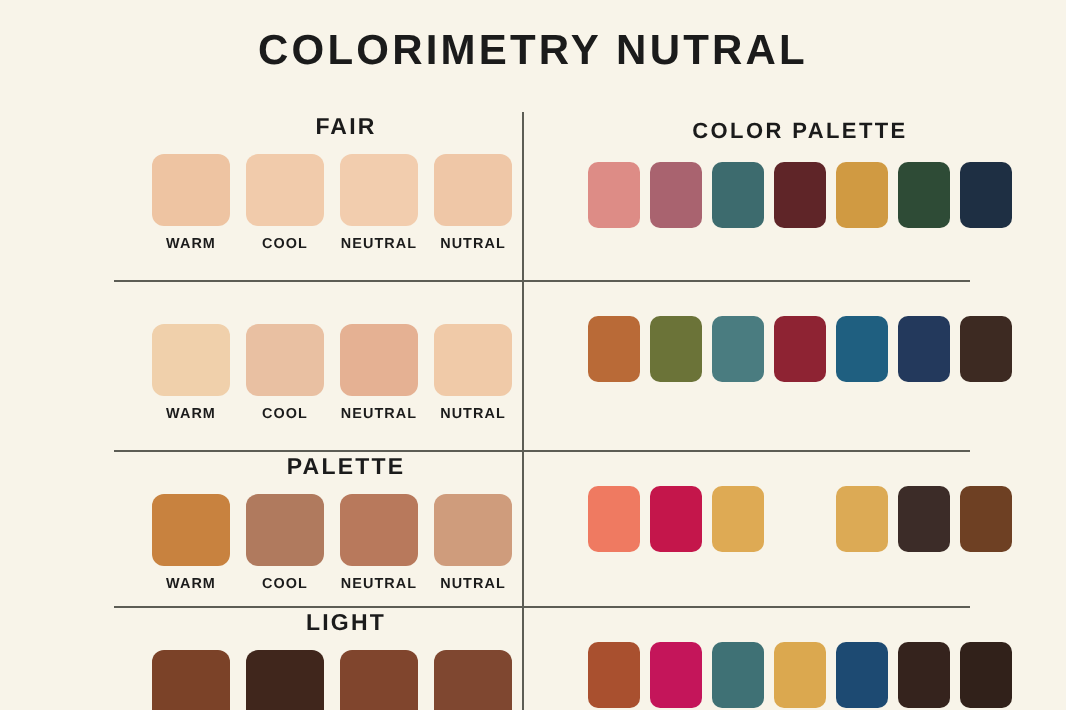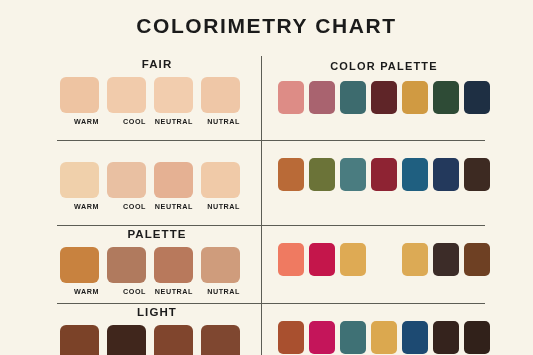--- a/index.html
+++ b/index.html
@@ -48,21 +48,21 @@
     top: 56px;
     left: 261px;
     width: 1px;
     height: 299px;
     background: #5d5d55;
   }
 
   
   .tone-row {
     position: absolute;
-    left: 0;
+    left: 16px;
     width: 470px;
     height: 85px;
   }
 
   
   .tone-left {
     position: absolute;
     left: 57px;
     top: 0;
     width: 200px;
@@ -93,21 +93,21 @@
   }
   .tone-labels {
     position: absolute;
     top: 61px;
     left: 3px;
     display: flex;
     gap: 8px;
   }
   .tone-label {
     width: 39px;
-    text-align: right;
+    text-align: center;
     font-size: 7.2px;
     font-weight: bold;
     letter-spacing: 0.55px;
     color: #1b1b1b;
     white-space: nowrap;
   }
 
   
   .palette-right {
     position: absolute;
@@ -150,21 +150,21 @@
   .div-3 { top: 303px; }
 
   .pal-top-fair   { top: 25px; }
   .pal-top-other  { top: 17px; }
 </style>
 </head>
 <body style="background: rgb(248, 244, 233);">
 
 <div id="chart">
 
-  <div class="chart-title">COLORIMETRY CHART</div>
+  <div class="chart-title">COLORIMETRY NUTRAL</div>
 
   <div class="h-divider div-1" style="background: rgb(93, 93, 85);"></div>
   <div class="h-divider div-2" style="background: rgb(93, 93, 85);"></div>
   <div class="h-divider div-3" style="background: rgb(93, 93, 85);"></div>
   <div class="v-divider" style="background: rgb(93, 93, 85);"></div>
 
   <div class="tone-row row-fair">
     <div class="tone-left">
       <div class="tone-heading">FAIR</div>
       <div class="tone-swatches">

